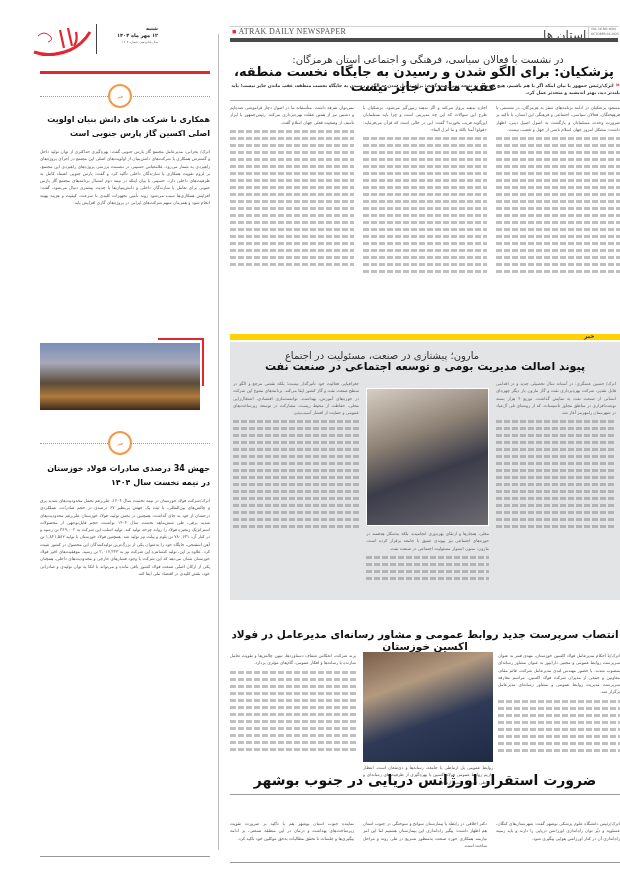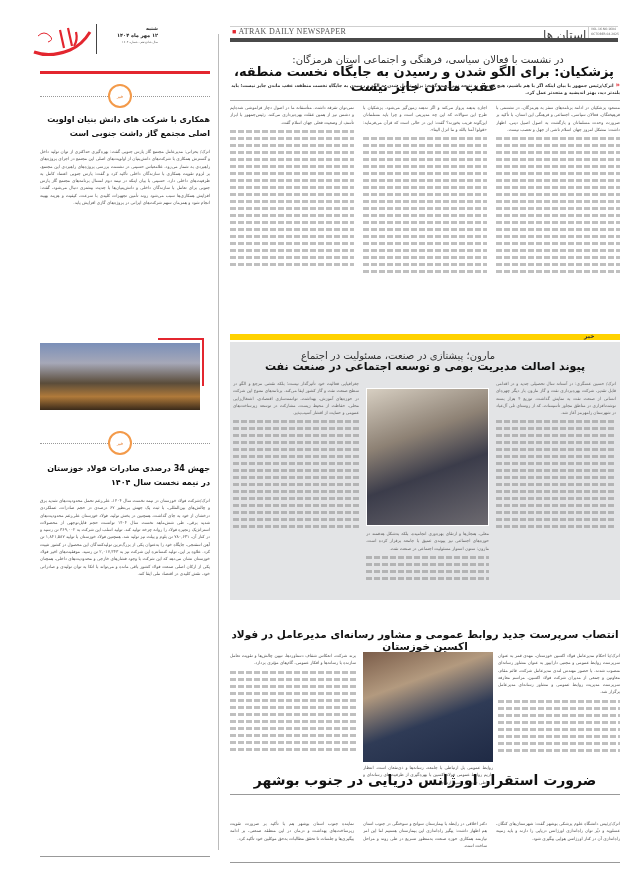--- a/index.html
+++ b/index.html
@@ -33,21 +33,21 @@
   .lead-summary .chev { color:#e3262f; font-size: 7px; font-weight: bold; margin-left: 2px; }
   .lead-rule { left: 212px; top: 100px; width: 390px; height: 1px; background: #aaa; }
 
   .col { direction: rtl; text-align: justify; font-size: 4.3px; line-height: 7.3px; color: #555; }
   .filler { display:block; width: 100%; height: 3px; margin: 4px 0; background: repeating-linear-gradient(90deg,#8c8c8c 0 6px,transparent 6px 8px); opacity: 0.55; }
 
   
   .khabar-bar { left: 212px; top: 334px; width: 390px; height: 6px; background: #ffd200; }
   .khabar-label { left: 566px; top: 332px; font-size: 6px; color: #333; direction: rtl; font-weight: bold; }
   .gray-box { left: 212px; top: 342px; width: 390px; height: 258px; background: #e3e4e6; }
-  .box-kicker { left: 220px; top: 350px; width: 320px; }
+  .box-kicker { left: 204px; top: 350px; width: 320px; }
   .box-head { left: 212px; top: 360px; width: 390px; font-size: 11px; }
   .box-photo1 { left: 348px; top: 388px; width: 123px; height: 138px; background: linear-gradient(160deg,#d7cfc2 0%,#8d8174 35%,#3b3c4a 60%,#6d6a70 100%); border: 1px solid #fff; }
 
   
   .art3-head { left: 212px; top: 628px; width: 390px; font-size: 10.5px; text-align: center; }
   .art3-photo { left: 345px; top: 652px; width: 130px; height: 110px; background: linear-gradient(160deg,#7b5d4a 0%,#b39a7f 30%,#2f3b56 60%,#1f2a45 100%); }
   .rule { height: 1px; background: #999; }
 
   
   .art4-head { left: 212px; top: 772px; width: 390px; font-size: 14px; }
@@ -143,21 +143,21 @@
 <div class="abs col" style="left:478px;top:820px;width:124px;height:40px;overflow:hidden;">اترک/رئیس دانشگاه علوم پزشکی بوشهر گفت: شهرستان‌های کنگان، عسلویه و دیّر توان راه‌اندازی اورژانس دریایی را دارند و باید زمینه راه‌اندازی آن در کنار اورژانس هوایی پیگیری شود.</div>
 <div class="abs col" style="left:345px;top:820px;width:124px;height:40px;overflow:hidden;">دکتر اخلاقی در رابطه با بیمارستان سوانح و سوختگی در جنوب استان هم اظهار داشت: پیگیر راه‌اندازی این بیمارستان هستیم اما این امر نیازمند همکاری حوزه صنعت به‌منظور تسریع در طی روند و مراحل ساخت است.</div>
 <div class="abs col" style="left:212px;top:820px;width:124px;height:40px;overflow:hidden;">نماینده جنوب استان بوشهر هم با تأکید بر ضرورت تقویت زیرساخت‌های بهداشت و درمان در این منطقه صنعتی، بر ادامه پیگیری‌ها و جلسات تا تحقق مطالبات به‌حق موکلین خود تأکید کرد.</div>
 <div class="abs rule" style="left:212px;top:862px;width:390px;"></div>
 
 <div class="abs left-red-bar"></div>
 <div class="abs dots-line" style="left:22px;top:96px;width:170px;"></div>
 <div class="abs khabar-circle" style="left:90px;top:84px;">
     <span>خبر</span>
   </div>
-<div class="abs left-head" style="left:22px;top:113px;width:170px;">همکاری با شرکت های دانش بنیان اولویت اصلی مجتمع گاز داشت جنوبی است</div>
+<div class="abs left-head" style="left:22px;top:113px;width:170px;">همکاری با شرکت های دانش بنیان اولویت اصلی اکسین گاز پارس جنوبی است</div>
 <div class="abs col" style="left:22px;top:148px;width:170px;height:180px;overflow:hidden;">اترک/ بحرانی: مدیرعامل مجتمع گاز پارس جنوبی گفت: بهره‌گیری حداکثری از توان تولید داخل و گسترش همکاری با شرکت‌های دانش‌بنیان از اولویت‌های اصلی این مجتمع در اجرای پروژه‌های راهبردی به شمار می‌رود. غلامعباس حسینی در نشست بررسی پروژه‌های راهبردی این مجتمع، بر لزوم تقویت همکاری با سازندگان داخلی تأکید کرد و گفت: پارس جنوبی اعتماد کامل به ظرفیت‌های داخلی دارد. حسینی با بیان اینکه در نیمه دوم امسال برنامه‌های مجتمع گاز پارس جنوبی برای تعامل با سازندگان داخلی و دانش‌بنیان‌ها با جدیت بیشتری دنبال می‌شود، گفت: افزایش همکاری‌ها سبب می‌شود روند تأمین تجهیزات کلیدی با سرعت، کیفیت و هزینه بهینه انجام شود و همزمان سهم شرکت‌های ایرانی در پروژه‌های گازی افزایش یابد.</div>
 
 <div class="abs red-corner"></div>
 <div class="abs left-photo" style="top:343px;height:67px;"></div>
 
 <div class="abs dots-line" style="left:22px;top:443px;width:170px;"></div>
 <div class="abs khabar-circle" style="left:90px;top:431px;">
     <span>خبر</span>
   </div>
 <div class="abs left-head" style="left:22px;top:462px;width:170px;">جهش 34 درصدی صادرات فولاد خوزستان در نیمه نخست سال ۱۴۰۴</div>

